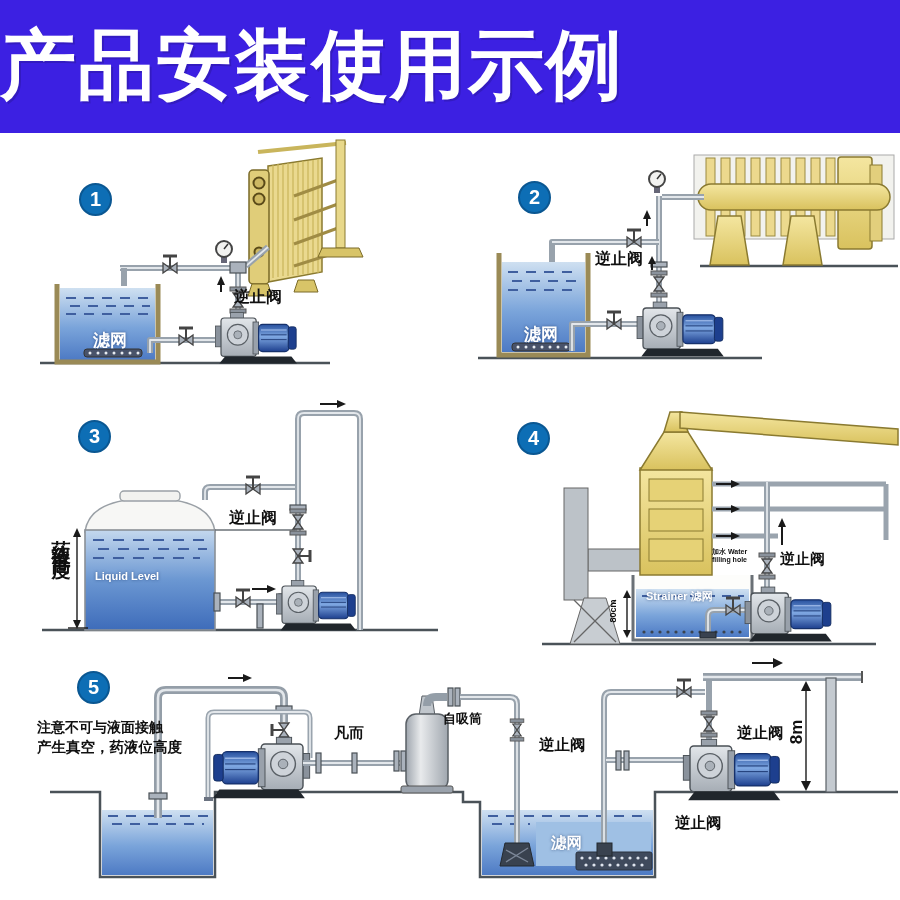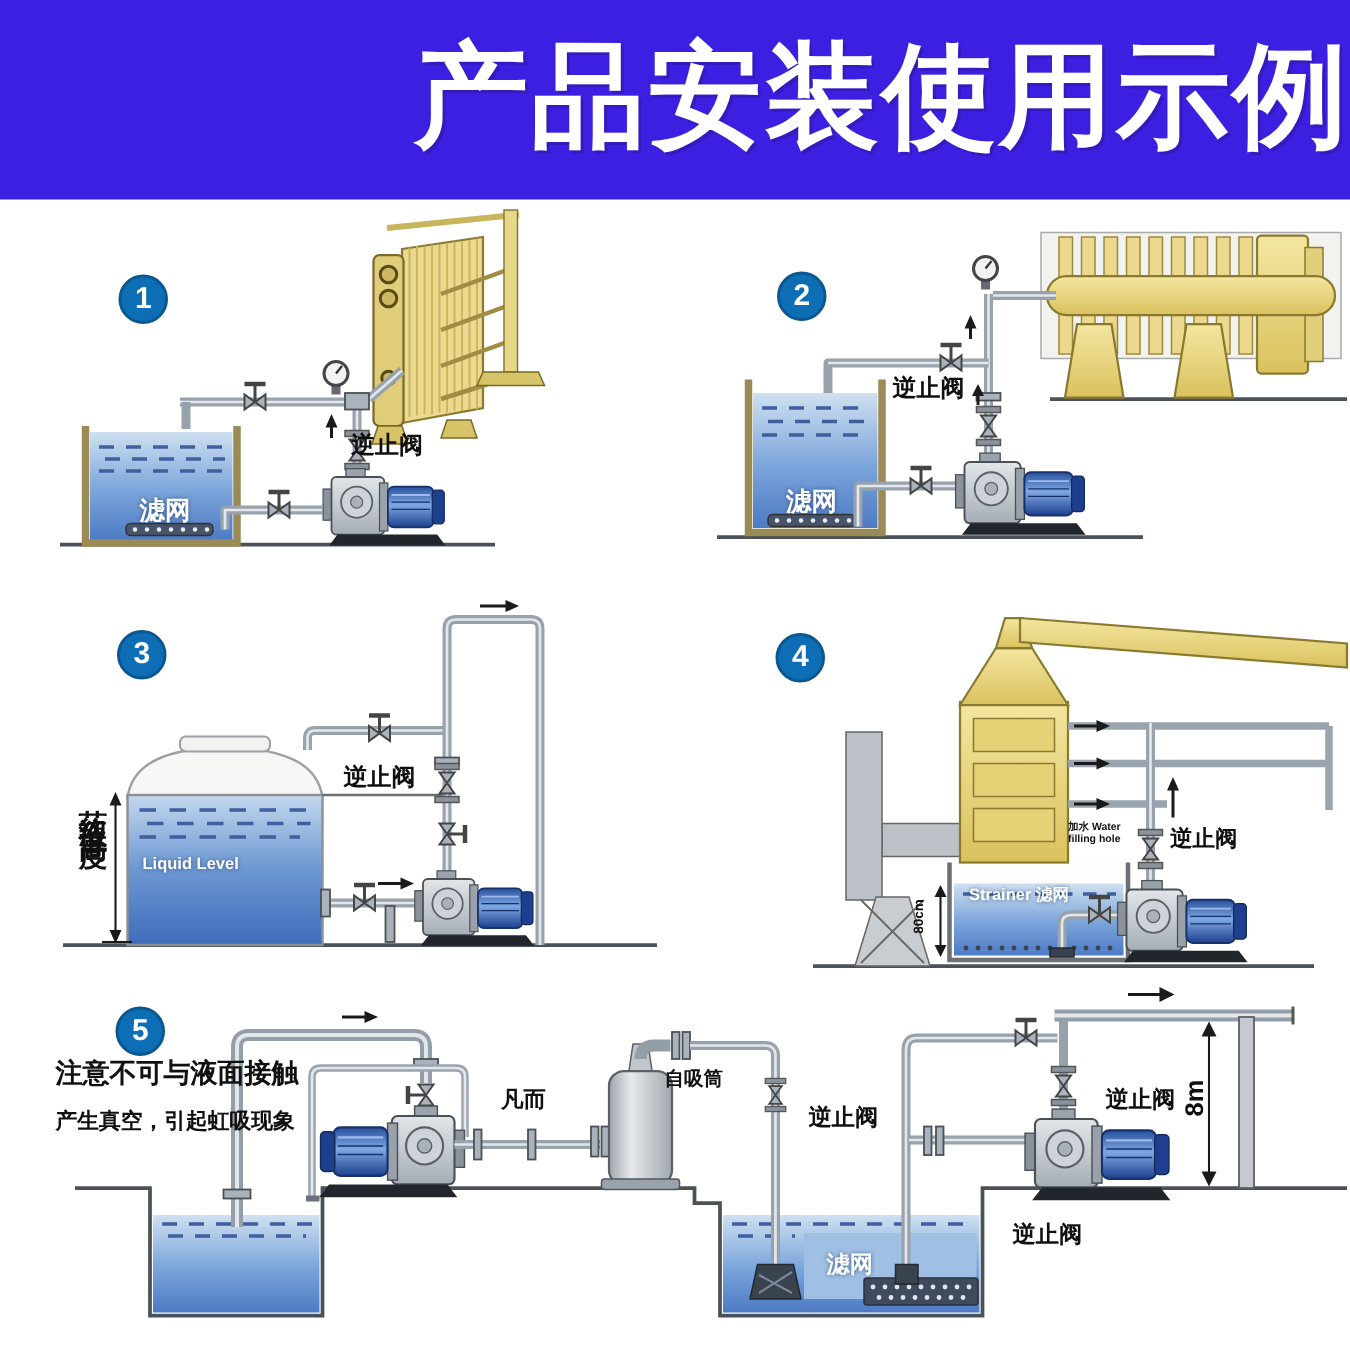--- a/index.html
+++ b/index.html
@@ -1,19 +1,19 @@
 <!DOCTYPE html>
 <html><head>
 <meta charset="utf-8">
 <style>
   html,body{margin:0;padding:0;background:#fff;}
   .page{position:relative;width:900px;height:900px;overflow:hidden;background:#fff;
         font-family:"Liberation Sans","DejaVu Sans",sans-serif;}
   .header{position:absolute;left:0;top:0;width:900px;height:133px;background:#3c20e2;z-index:5;}
-  .header h1{margin:0;line-height:130px;text-align:right;color:#fff;font-size:76px;
+  .header h1{margin:0;line-height:130px;text-align:left;color:#fff;font-size:76px;
              font-weight:900;letter-spacing:2px;text-shadow:2px 2px 0 rgba(0,0,0,.15);}
   .art{position:absolute;left:0;top:0;width:900px;height:900px;z-index:1;}
   .badge{position:absolute;width:33px;height:33px;border-radius:50%;background:#0d6eb5;
          border:2px solid #0a5792;box-sizing:border-box;color:#fff;font-weight:700;font-size:20px;
          display:flex;align-items:center;justify-content:center;z-index:4;}
   .lbl{position:absolute;font-weight:700;color:#101010;white-space:nowrap;z-index:4;}
   .lblw{color:#ffffff;text-shadow:0 0 3px rgba(25,50,100,.65);}
   .vert{writing-mode:vertical-rl;letter-spacing:5px;}
   .rot{transform:rotate(-90deg);transform-origin:center center;}
   .tiny{white-space:normal;line-height:1.15;}
@@ -463,22 +463,22 @@
 
   <div class="lbl vert" style="left:48px;top:524px;font-size:19px">药液位高度</div>
   <div class="lbl lblw" style="left:95px;top:570px;font-size:11px">Liquid Level</div>
   <div class="lbl" style="left:229px;top:508px;font-size:16px">逆止阀</div>
 
   <div class="lbl" style="left:780px;top:550px;font-size:15px">逆止阀</div>
   <div class="lbl tiny" style="left:712px;top:548px;font-size:7px;width:46px;font-weight:700">加水 Water filling hole</div>
   <div class="lbl lblw" style="left:646px;top:589px;font-size:11px">Strainer 滤网</div>
   <div class="lbl rot" style="left:601px;top:606px;font-size:9px">80cm</div>
 
-  <div class="lbl" style="left:37px;top:703px;font-size:18px">注意不可与液面接触</div>
-  <div class="lbl" style="left:37px;top:738px;font-size:14.5px">产生真空，引起虹吸现象</div>
+  <div class="lbl" style="left:37px;top:719px;font-size:14px">注意不可与液面接触</div>
+  <div class="lbl" style="left:37px;top:738px;font-size:14.5px">产生真空，药液位高度</div>
   <div class="lbl" style="left:334px;top:724px;font-size:15px">凡而</div>
   <div class="lbl" style="left:443px;top:710px;font-size:13px">自吸筒</div>
   <div class="lbl" style="left:539px;top:735px;font-size:15.5px">逆止阀</div>
   <div class="lbl lblw" style="left:551px;top:833px;font-size:15.5px">滤网</div>
   <div class="lbl" style="left:737px;top:723px;font-size:15.5px">逆止阀</div>
   <div class="lbl rot" style="left:785px;top:722px;font-size:17px">8m</div>
   <div class="lbl" style="left:675px;top:813px;font-size:15.5px">逆止阀</div>
 
 </div>
 

